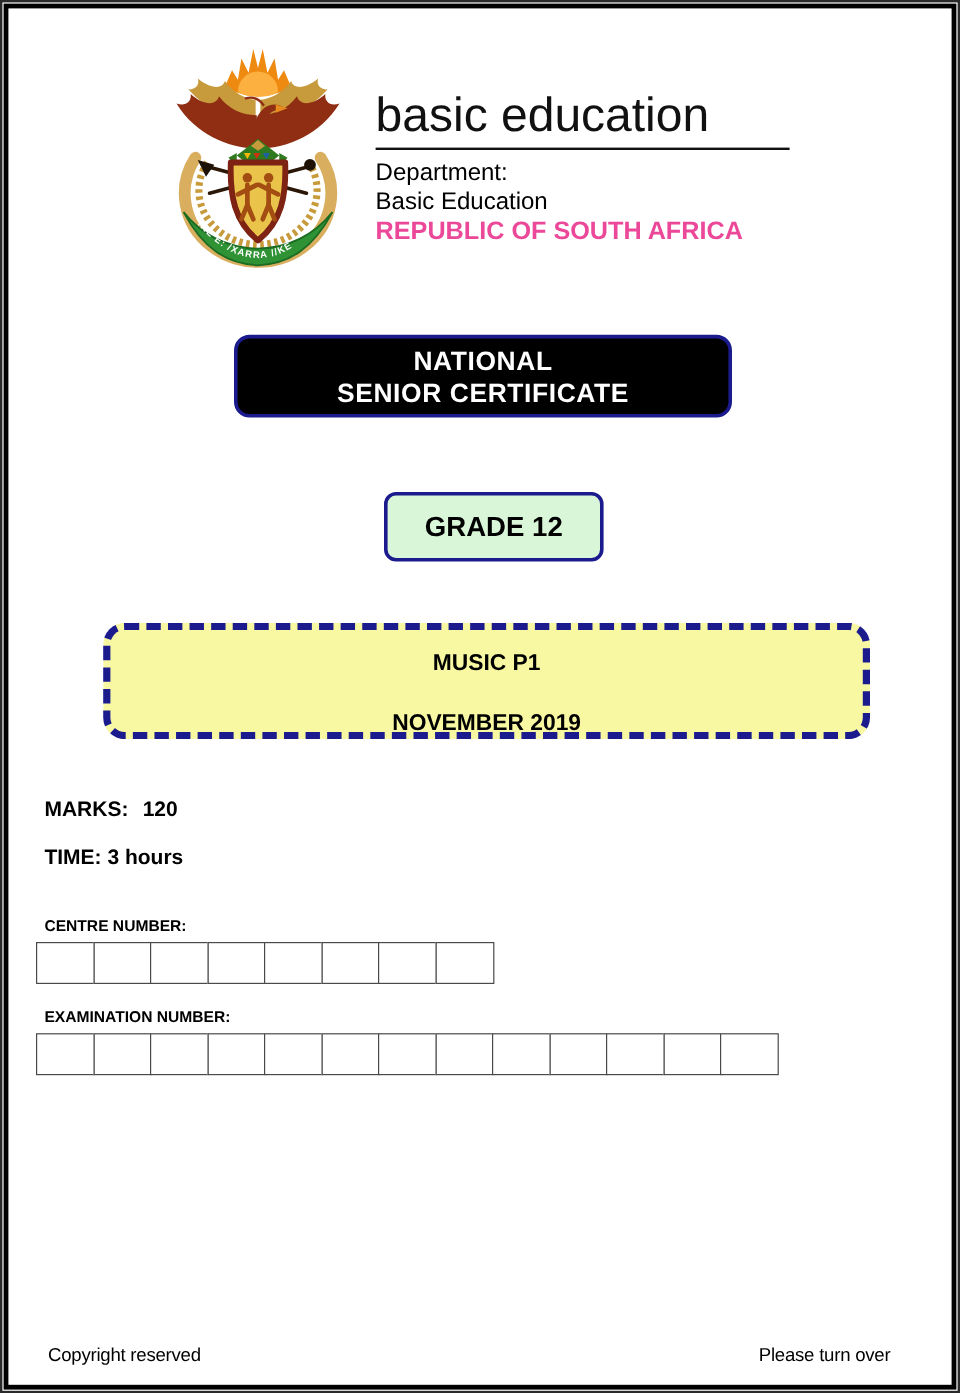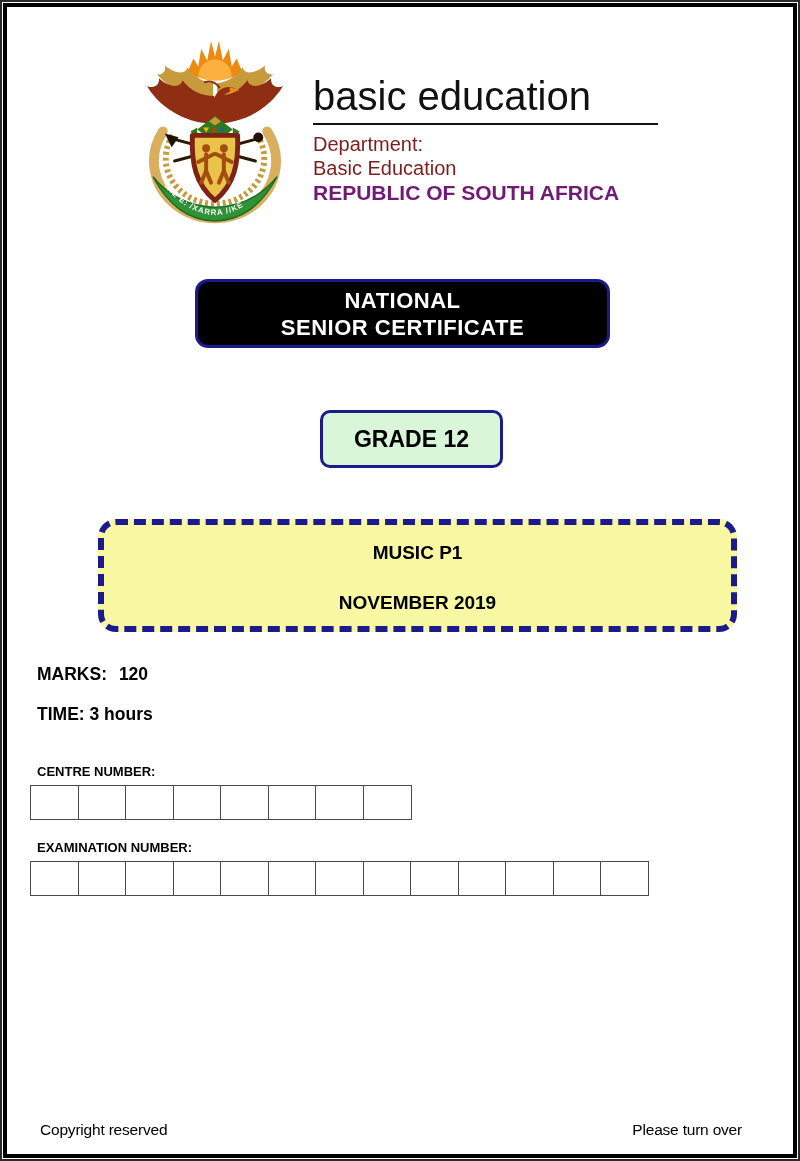--- a/index.html
+++ b/index.html
@@ -18,23 +18,23 @@
     border:4px solid #000;
     pointer-events:none;
   }
   .abs{position:absolute;}
 
   
   .emblem{position:absolute;left:138px;top:31px;width:150px;height:192px;}
   .brand-block{position:absolute;left:311px;top:72px;width:348px;}
   .brand-title{font-size:40px;font-weight:400;letter-spacing:0;line-height:44px;color:#111;}
   .brand-rule{width:345px;height:2px;background:#111;margin-top:5px;}
-  .dept{font-size:20px;line-height:24px;color:#7f1d1d;}
+  .dept{font-size:20px;line-height:24px;color:#000000;}
   .dept.first{margin-top:7px;}
-  .country{font-size:21px;line-height:25px;font-weight:bold;color:#701a75;}
+  .country{font-size:21px;line-height:25px;font-weight:bold;color:#ec4899;}
 
   
   .nsc-box{
     left:193px;top:277px;width:415px;height:69px;
     background:var(--banner-bg,#000);
     border:3px solid var(--navy,#1b1b8e);
     border-radius:13px;
     box-sizing:border-box;
     display:flex;flex-direction:column;justify-content:center;align-items:center;
   }
@@ -46,21 +46,21 @@
     background:var(--grade-bg,#d9f6d9);
     border:3px solid var(--navy,#1b1b8e);
     border-radius:10px;
     box-sizing:border-box;
     display:flex;justify-content:center;align-items:center;
     font-weight:bold;font-size:23px;
   }
 
   
   .subject-box{
-    left:96px;top:517px;width:639px;height:113px;
+    left:84px;top:517px;width:639px;height:97px;
     background:var(--subject-bg,#f8f8a3);
     border:6px dashed var(--navy,#23238f);
     border-radius:18px;
     box-sizing:border-box;
     text-align:center;
   }
   .subject-title{margin-top:17px;font-weight:bold;font-size:19px;}
   .subject-session{margin-top:28px;font-weight:bold;font-size:19px;}
 
   

